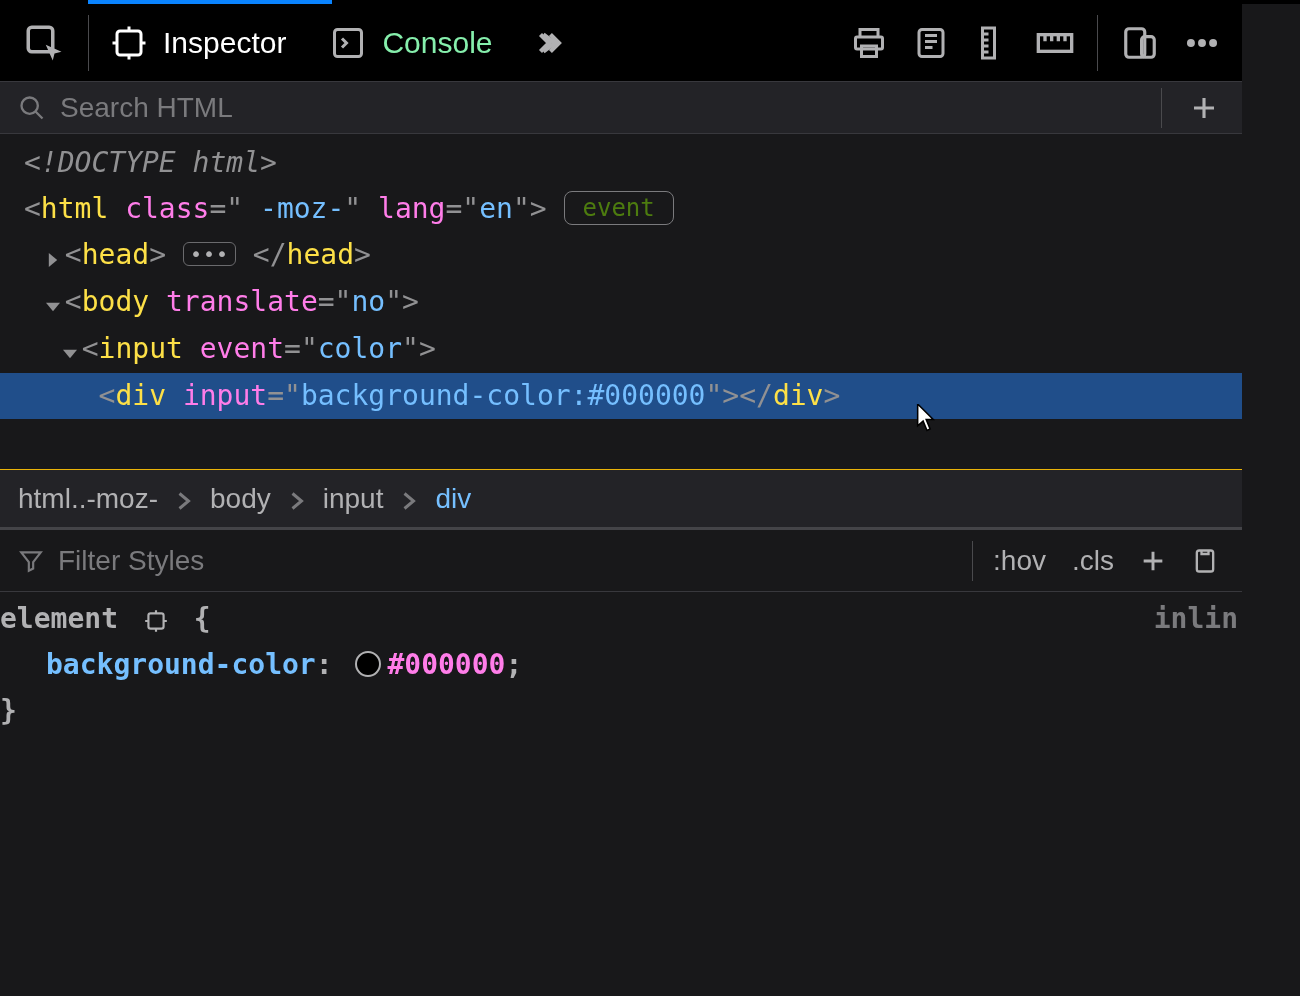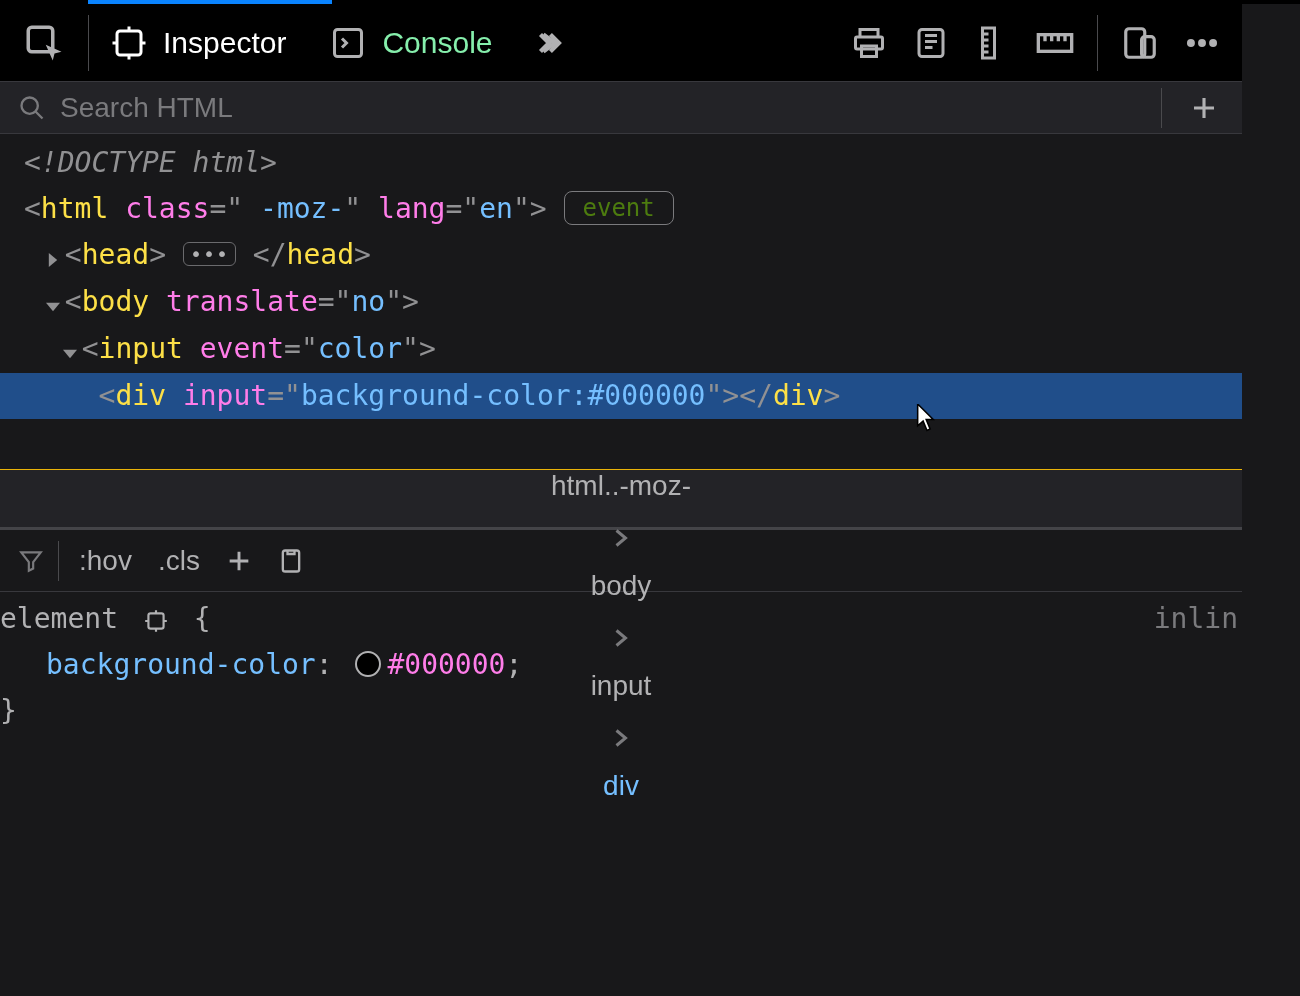--- a/index.html
+++ b/index.html
@@ -119,21 +119,20 @@
 }
 
 
 .breadcrumb {
   display:flex; align-items:center; height: 60px;
   padding: 0 18px; gap: 18px;
   font-family: "Segoe UI", Arial, sans-serif;
   font-size: 28px; color: #b1b1b3;
   border-bottom: 3px solid #444448;
   background: #232327;
-  flex-direction: column;
 }
 .crumb { color: #b1b1b3; }
 .crumb.active { color: #75bfff; }
 .crumb-sep svg { vertical-align: -2px; }
 
 
 .styles-header {
   display:flex; align-items:center; height: 62px;
   padding: 0 18px; gap: 14px;
   border-bottom: 1px solid #38383d;
@@ -144,21 +143,21 @@
 }
 .styles-header input::placeholder { color:#7a7a7d; }
 .styles-header .sep { width:1px; height:40px; background:#4a4a4d; }
 .hbtn { color:#b1b1b3; font-size: 28px; padding: 0 6px; }
 .hbtn-icon { width:38px; height:38px; display:flex;align-items:center;justify-content:center; }
 
 
 .rules {
   font-family: Consolas, Menlo, monospace;
   font-size: 28px; line-height: 46px;
-  padding: 4px 0 0 0; position: relative;
+  padding: 4px 0 0 0; position: relative; font-weight: bold;
 }
 .rule-selector { color:#b1b1b3; padding-left: 0; }
 .open-brace { color:#b1b1b3; }
 .rule-source {
   position:absolute; right: 4px; top: 4px; color:#7a7a7d;
 }
 .prop-line { padding-left: 46px; }
 .prop-name { color:#75bfff; }
 .prop-val  { color:#ff7de9; }
 .colon, .semi { color:#b1b1b3; }
@@ -317,20 +316,21 @@
         </svg></span>
     <span class="crumb active">div</span>
   </div>
 
   <div class="styles-header">
     <span class="icon">
       <svg width="26" height="26" viewBox="0 0 24 24" fill="none" stroke="#7a7a7d" stroke-width="2">
         <path d="M3 4h18l-7 9v6l-4 2v-8z"></path>
       </svg>
     </span>
+    <input placeholder="Filter Styles" style="">
     <div class="sep"></div>
     <span class="hbtn">:hov</span>
     <span class="hbtn">.cls</span>
     <div class="hbtn-icon icon">
       <svg width="28" height="28" viewBox="0 0 24 24" fill="none" stroke="#b1b1b3" stroke-width="2.5">
         <path d="M12 4v16M4 12h16"></path>
       </svg>
     </div>
     <div class="hbtn-icon icon">
       <svg width="28" height="30" viewBox="0 0 24 24" fill="none" stroke="#b1b1b3" stroke-width="2">

